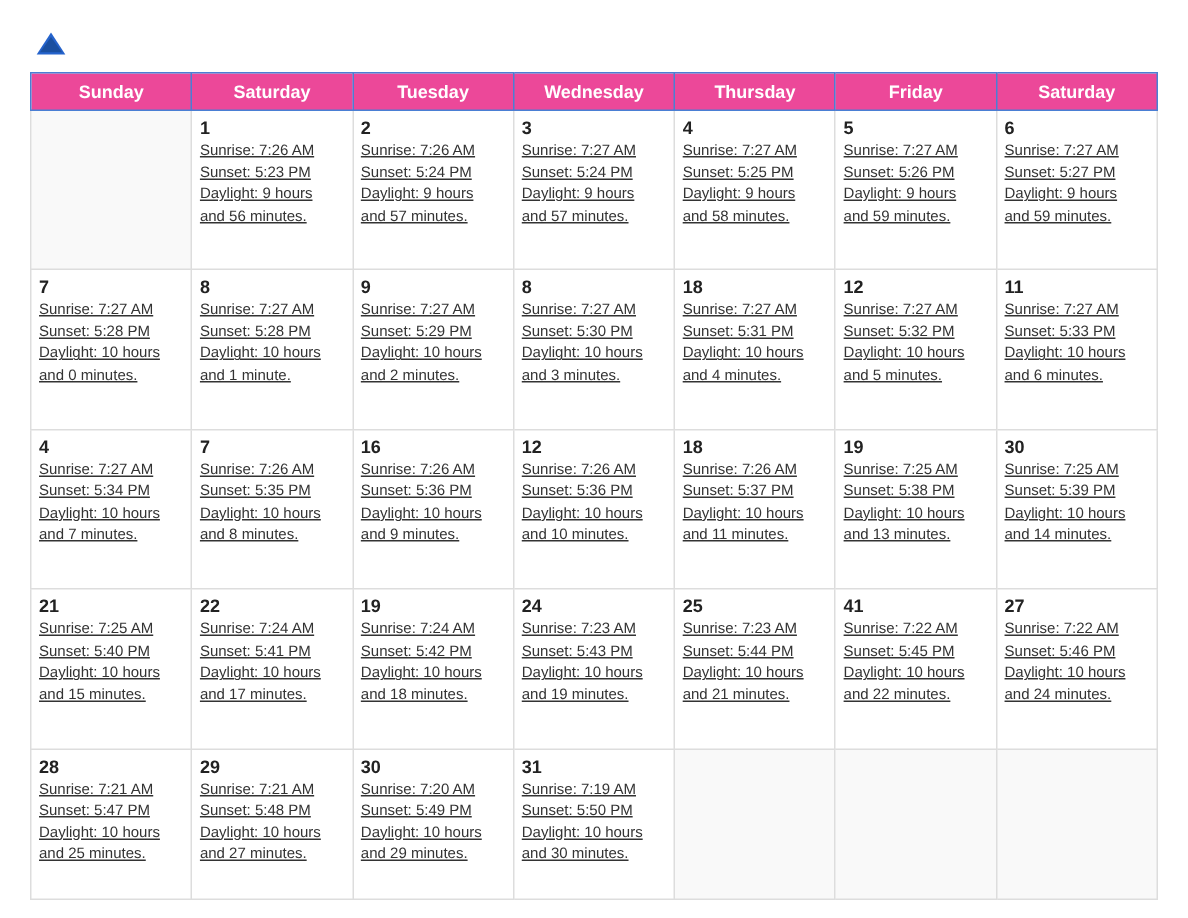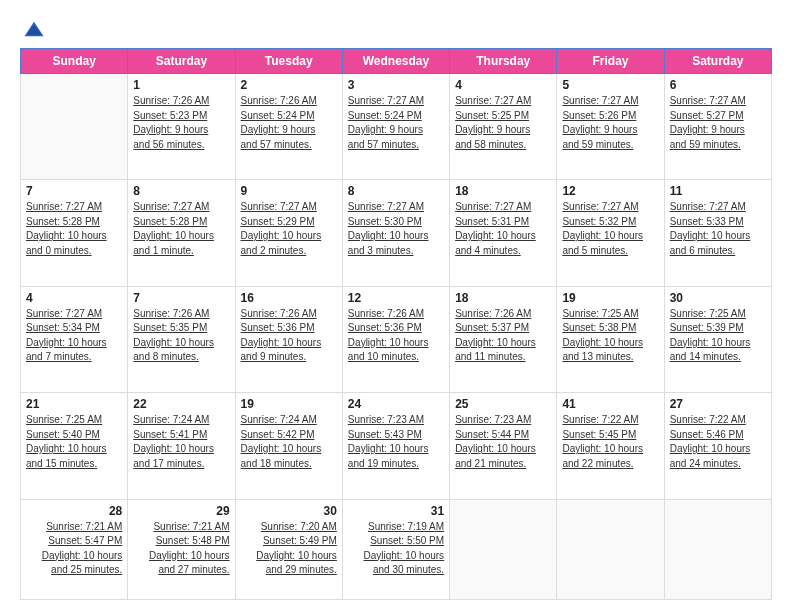--- a/index.html
+++ b/index.html
@@ -59,21 +59,20 @@
       font-size: 10.2px;
       color: #333;
       height: 88px;
       background: #fff;
     }
     .calendar td.empty {
       background: #f9f9f9;
     }
     .calendar td.last-row {
       height: 80px;
-      text-align: right;
     }
     .day-number {
       font-size: 12px;
       font-weight: bold;
       color: #222;
       display: block;
       margin-bottom: 2px;
     }
     .day-info {
       font-size: 10px;

